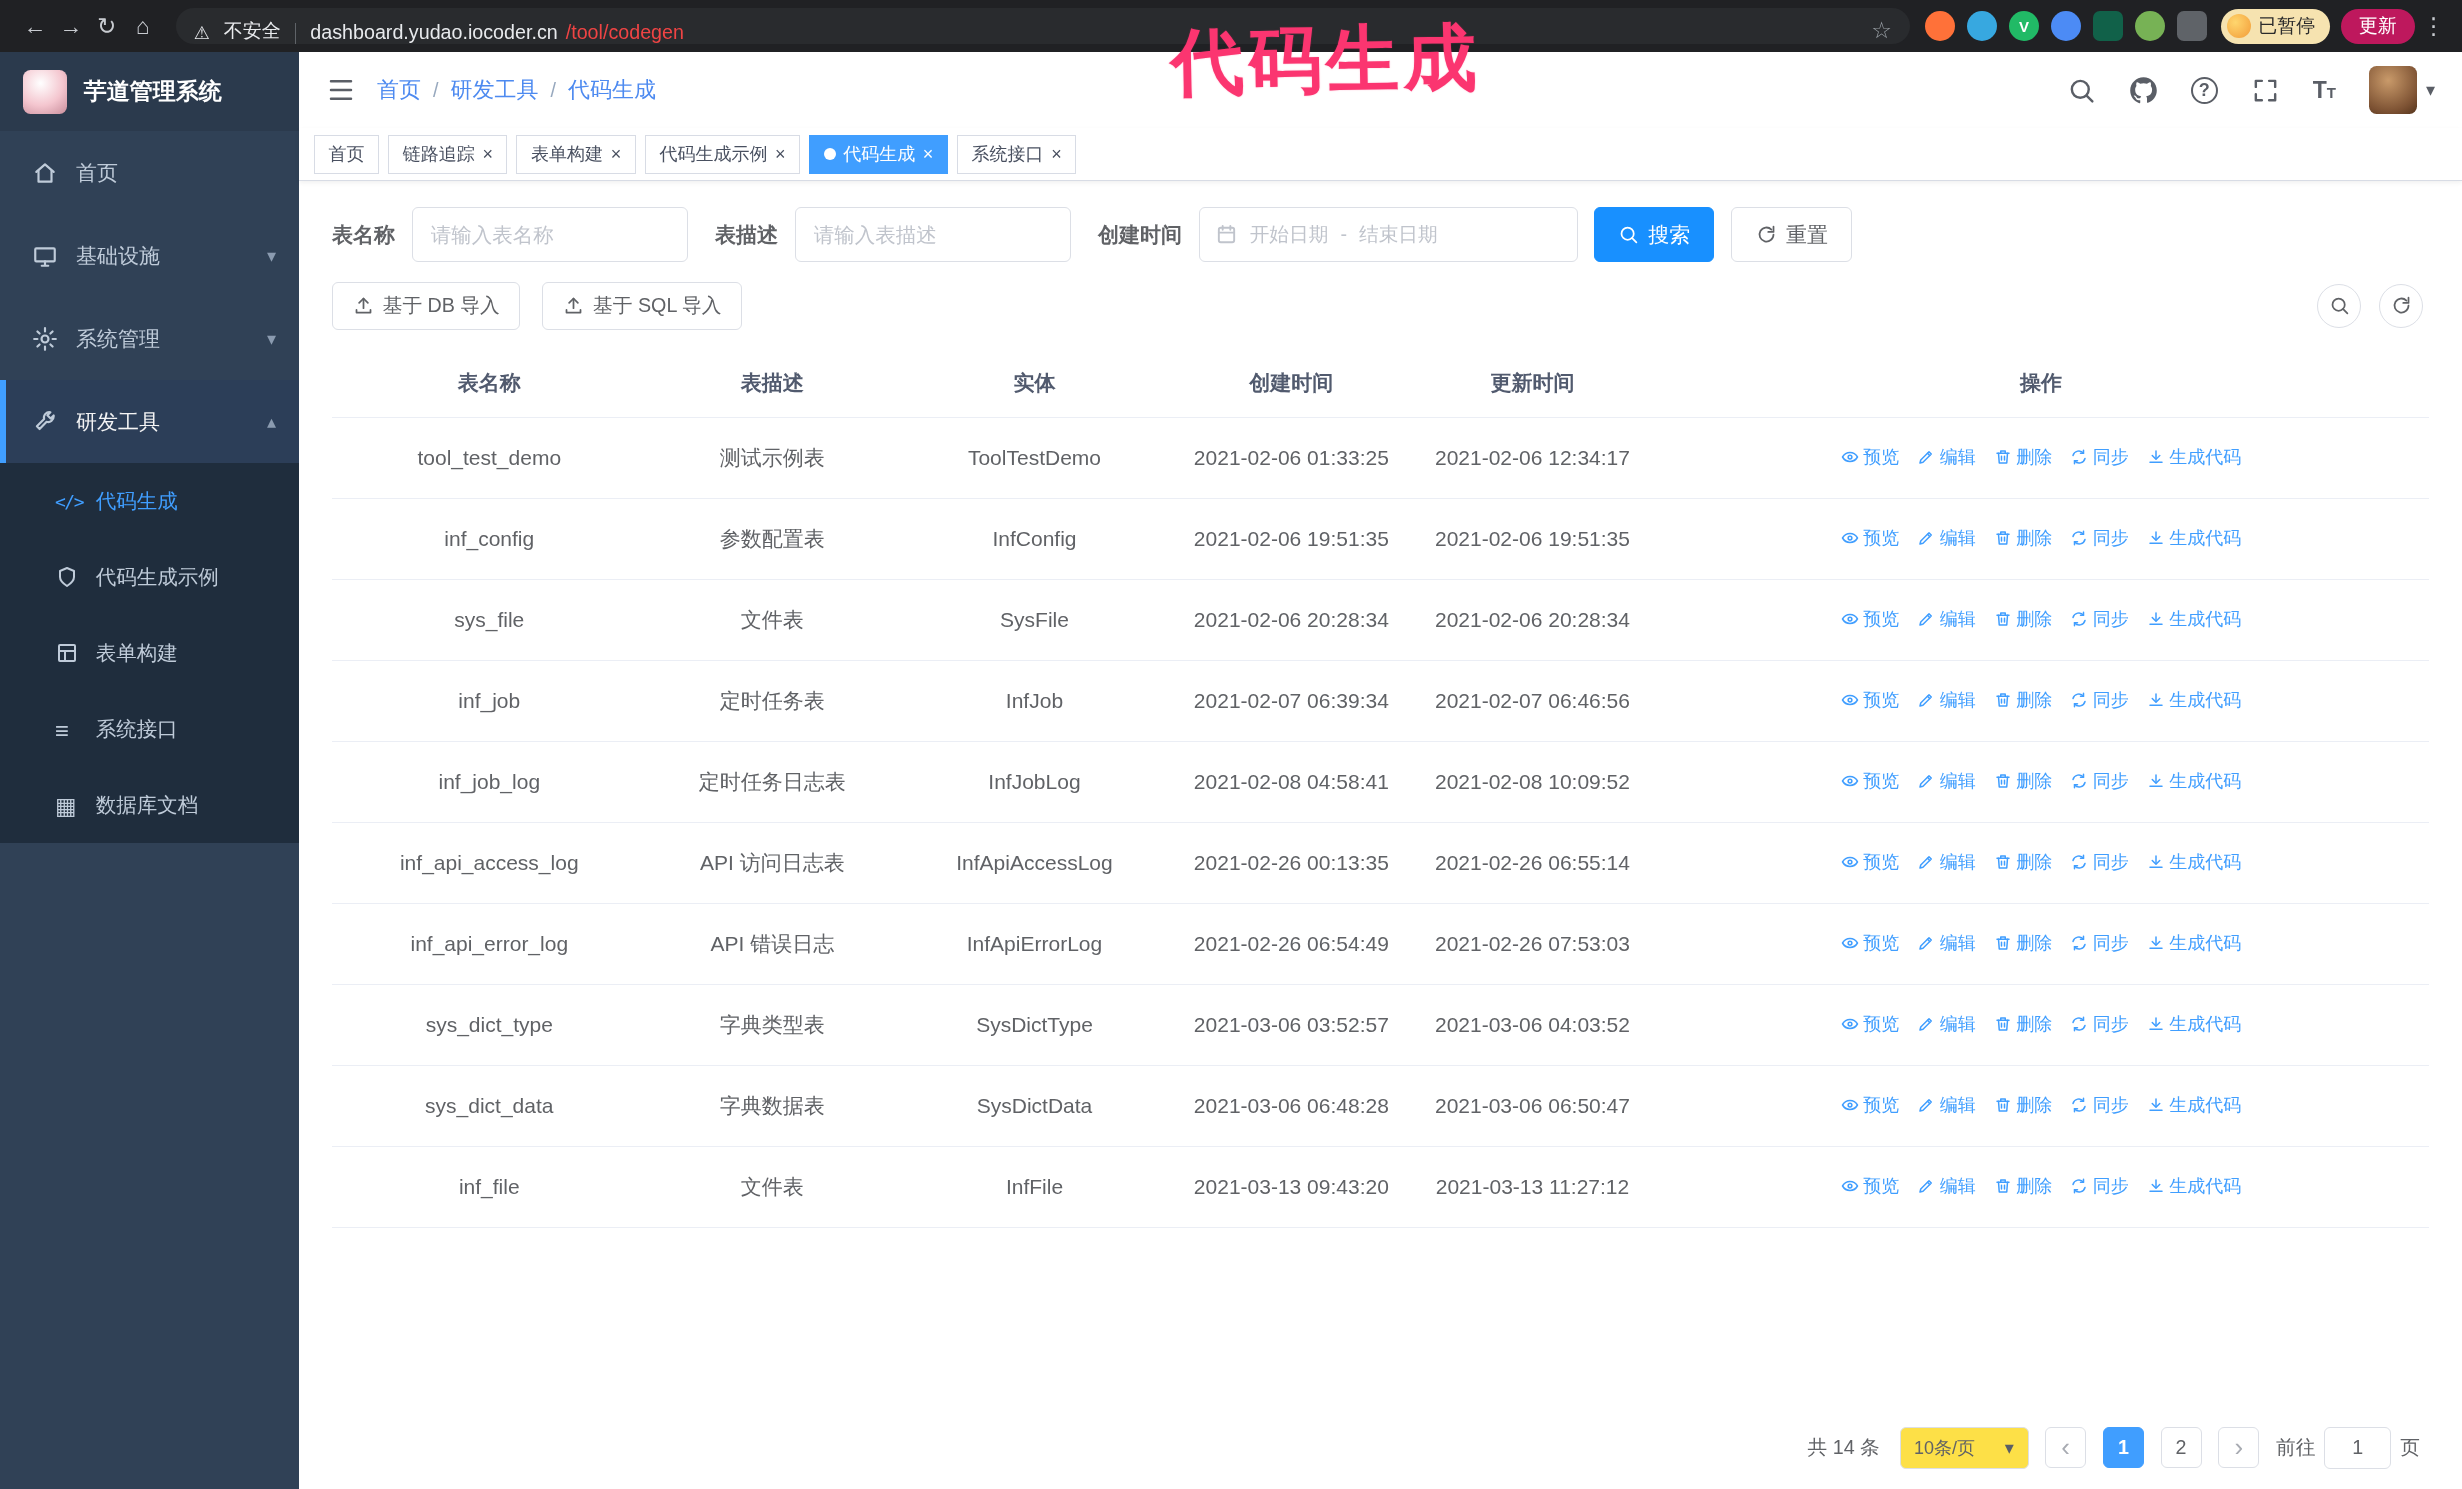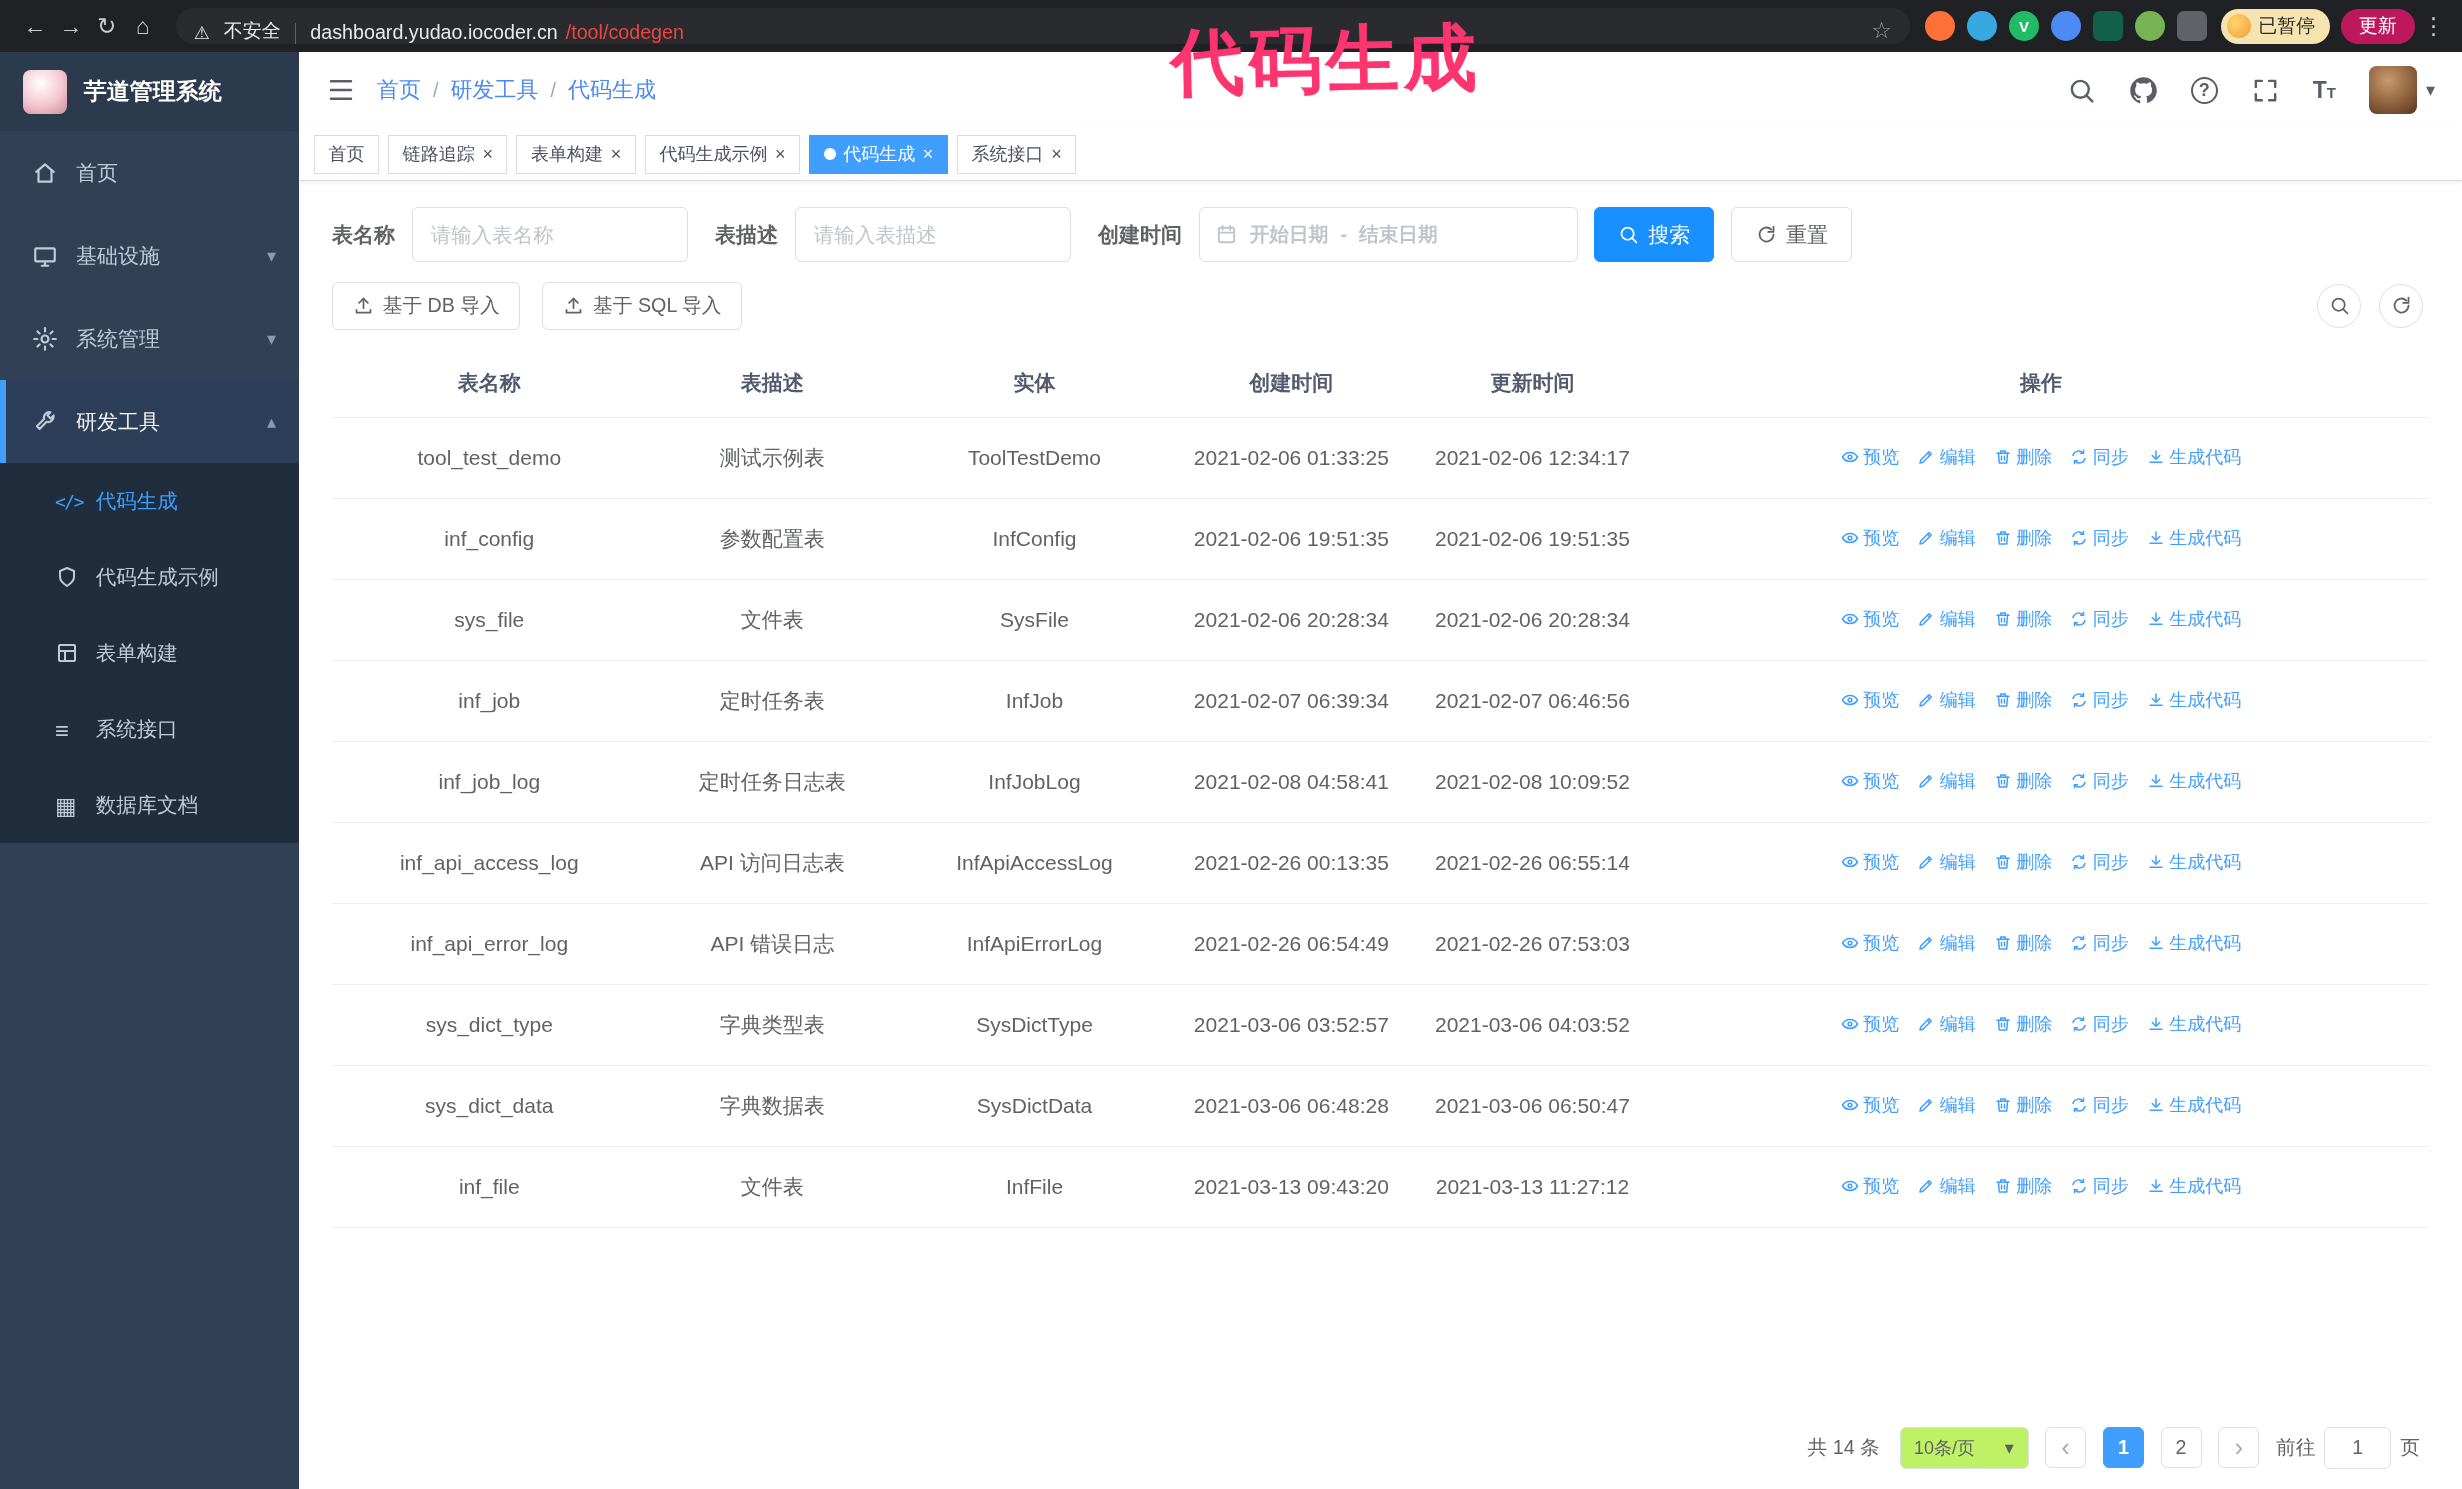--- a/index.html
+++ b/index.html
@@ -77,21 +77,21 @@
   .tab-close::before{content:"×";}
 
   
   .content{flex:1;display:flex;flex-direction:column;padding:26px 33px 16.7px 33px;min-height:0;}
 
   .filters{display:flex;align-items:center;gap:16.7px;margin-bottom:19.7px;}
   .f-label{font-size:21px;font-weight:700;color:#606266;white-space:nowrap;margin-left:10.6px;}
   .f-label:first-child{margin-left:0;}
   .f-input{width:276px;height:55px;border:1.5px solid #dcdfe6;border-radius:6px;padding:0 18px;font-size:20.5px;color:#606266;background:#fff;}
   .f-input::placeholder{color:#c0c4cc;}
-  .date-box{width:379px;height:55px;border:1.5px solid #dcdfe6;border-radius:6px;display:flex;align-items:center;gap:12px;padding:0 15px;font-size:19.7px;color:#c0c4cc;background:#fff;font-weight:bold;}
+  .date-box{width:379px;height:55px;border:1.5px solid #dcdfe6;border-radius:6px;display:flex;align-items:center;gap:12px;padding:0 15px;font-size:19.7px;color:#c0c4cc;background:#fff;}
   .date-box .ic{width:23px;height:23px;color:#c0c4cc;flex-shrink:0;}
   .date-sep{color:#c0c4cc;}
   .btn{height:55px;border-radius:6px;font-size:21px;display:inline-flex;align-items:center;gap:9px;padding:0 23px;cursor:pointer;border:1.5px solid transparent;}
   .btn .ic{width:21px;height:21px;}
   .btn-primary{background:#1890ff;color:#fff;border-color:#1890ff;}
   .btn-plain{background:#fff;color:#606266;border-color:#dcdfe6;padding-left:24px;}
 
   .toolbar{display:flex;align-items:center;gap:22px;margin-bottom:19.7px;justify-content:space-between;}
   .btn-sm{height:48px;font-size:19.7px;padding:0 19.7px;}
   .tool-right{margin-left:auto;display:flex;gap:18px;padding-right:6px;}
@@ -102,21 +102,21 @@
   .grid th{font-size:21px;color:#515a6e;font-weight:700;padding:19.7px 7.6px;border-bottom:1.5px solid #ebeef5;text-align:center;}
   .grid td{font-size:21px;color:#606266;padding:26px 7.6px;border-bottom:1.5px solid #ebeef5;text-align:center;word-break:break-all;}
   .grid td.time{padding-left:6px;padding-right:6px;}
   .c-name{width:15%;} .c-desc{width:12%;} .c-ent{width:13%;} .c-cre{width:11.5%;} .c-upd{width:11.5%;} .c-ops{width:37%;}
   .ops{white-space:nowrap;}
   .op{display:inline-flex;align-items:center;gap:4.5px;color:#409eff;font-size:18px;margin:0 9px;cursor:pointer;text-decoration:none;}
   .op .ic{width:18px;height:18px;}
 
   .pagination{margin-top:auto;display:flex;align-items:center;justify-content:flex-end;gap:16.7px;font-size:19.7px;color:#606266;padding:19.7px 9px 4.5px 0;}
   .pg-total{margin-right:3px;}
-  .pg-size{width:129px;height:42px;border:1.5px solid #dcdfe6;border-radius:6px;display:flex;align-items:center;justify-content:space-between;padding:0 13.6px;font-size:18px;color:#606266;cursor:pointer;background:#bef264;}
+  .pg-size{width:129px;height:42px;border:1.5px solid #dcdfe6;border-radius:6px;display:flex;align-items:center;justify-content:space-between;padding:0 13.6px;font-size:18px;color:#606266;cursor:pointer;background:#fde047;}
   .pg-btn{min-width:41px;height:41px;border:1.5px solid #dcdfe6;border-radius:6px;background:#fff;display:flex;align-items:center;justify-content:center;font-size:19.7px;color:#606266;cursor:pointer;}
   .pg-btn.arrow{font-size:26px;color:#a8abb2;}
   .gi-prev::before{content:"‹";} .gi-next::before{content:"›";}
   .pg-btn.page-active{background:#409eff;border-color:#409eff;color:#fff;font-weight:700;}
   .pg-goto{display:flex;align-items:center;gap:9px;}
   .pg-input{width:67px;height:42px;border:1.5px solid #dcdfe6;border-radius:6px;text-align:center;font-size:19.7px;color:#606266;}
 
   svg.ic{stroke:currentColor;fill:none;stroke-width:2;stroke-linecap:round;stroke-linejoin:round;display:inline-block;vertical-align:middle;}
   svg.fill{fill:currentColor;stroke:none;}
 </style>

